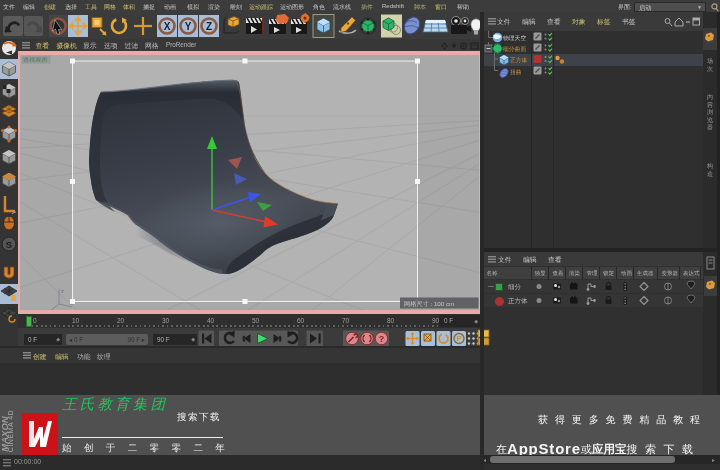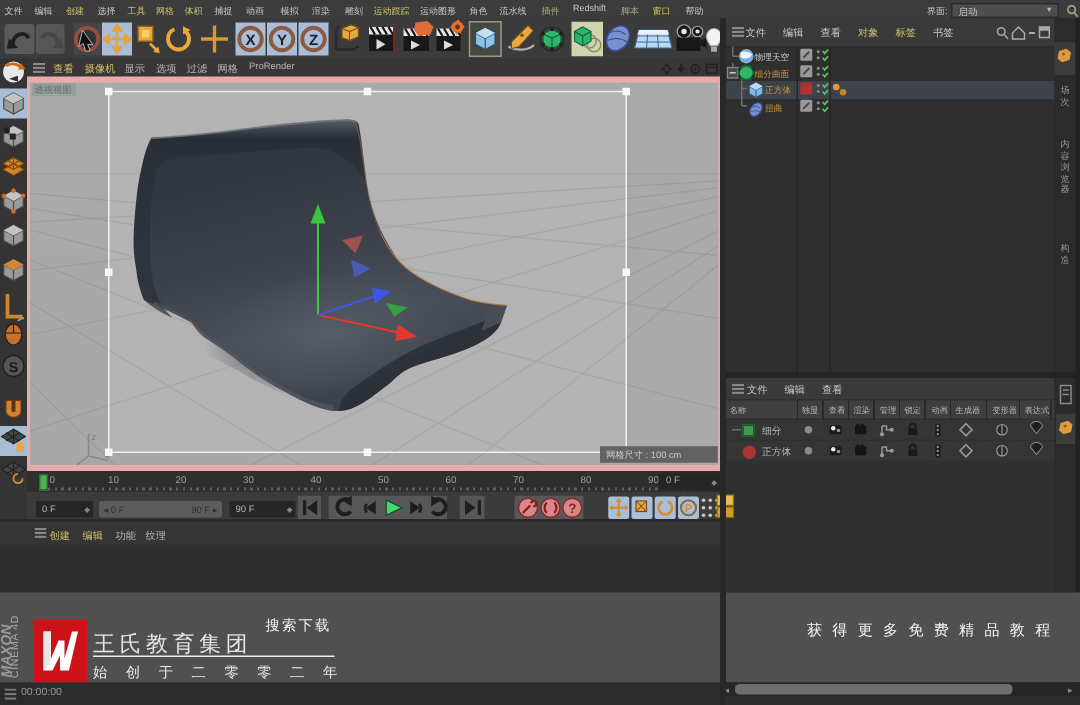--- a/index.html
+++ b/index.html
@@ -722,26 +722,27 @@
 
     <div class="abs" style="left:-25px;top:33px;width:60px;height:12px;transform:rotate(-90deg);font-size:9.5px;font-weight:bold;font-style:italic;color:#9c9c9c;text-align:center;">MAXON</div>
     <div class="abs" style="left:-18px;top:31px;width:60px;height:10px;transform:rotate(-90deg);font-size:7px;color:#a8a8a8;text-align:center;letter-spacing:0.5px;">CINEMA 4D</div>
 
     <div class="abs" style="left:22px;top:17.5px;width:36px;height:42px;background:#cc1218;">
       <svg width="36" height="42" viewBox="0 0 36 42">
         <path d="M 7,8 L 12,8 L 12,26 L 17,14 L 21,14 L 21,26 L 26,8 L 30,8 L 24,34 L 18,34 L 18,24 L 13,34 L 7,34 Z" fill="#ffffff"></path>
         <path d="M 7,8 L 12,8 L 12,26 L 11,30 L 7,34 Z" fill="#e8e8e8"></path>
       </svg>
     </div>
-    <span class="abs" style="left:62px;top:25px;font-size:14.5px;color:#e5e5e5;letter-spacing:3.2px;font-weight:500;">王氏教育集团</span>
+    <span class="abs" style="left:62px;top:0;font-size:14.5px;color:#22c55e;letter-spacing:3.2px;font-weight:500;font-style:italic;">王氏教育集团</span>
     <span class="abs" style="left:177px;top:16px;font-size:9.5px;color:#f2f2f2;letter-spacing:1.5px;">搜索下载</span>
     <div class="abs" style="left:62px;top:41.5px;width:161px;height:1.6px;background:#ececec;"></div>
     <span class="abs" style="left:62px;top:47px;font-size:9.5px;color:#ececec;letter-spacing:12.4px;">始创于二零零二年</span>
 
     <span class="abs" style="left:538px;top:17.5px;font-size:10px;color:#f5f5f5;letter-spacing:6.9px;">获得更多免费精品教程</span>
+    <div class="abs" style="left:496px;top:45px;font-size:11px;color:#f5f5f5;white-space:nowrap;">在<span style="font-size:15px;font-weight:bold;letter-spacing:0.8px;vertical-align:-1px;">AppStore</span>或<span style="font-weight:bold;font-size:11.5px;">应用宝</span><span style="letter-spacing:7.5px;">搜索下载</span></div>
   </div>
 
   <div class="abs" id="statusbar" style="left:0;top:455px;width:481px;height:15px;background:#2b2b2b;">
     <svg class="abs" style="left:3px;top:3.5px;" width="8" height="8" viewBox="0 0 8 8">
       <g fill="#777">
           <rect x="0" y="0" width="8" height="1.4"></rect>
           <rect x="0" y="3" width="8" height="1.4"></rect>
           <rect x="0" y="6" width="8" height="1.4"></rect>
         </g>
     </svg>

